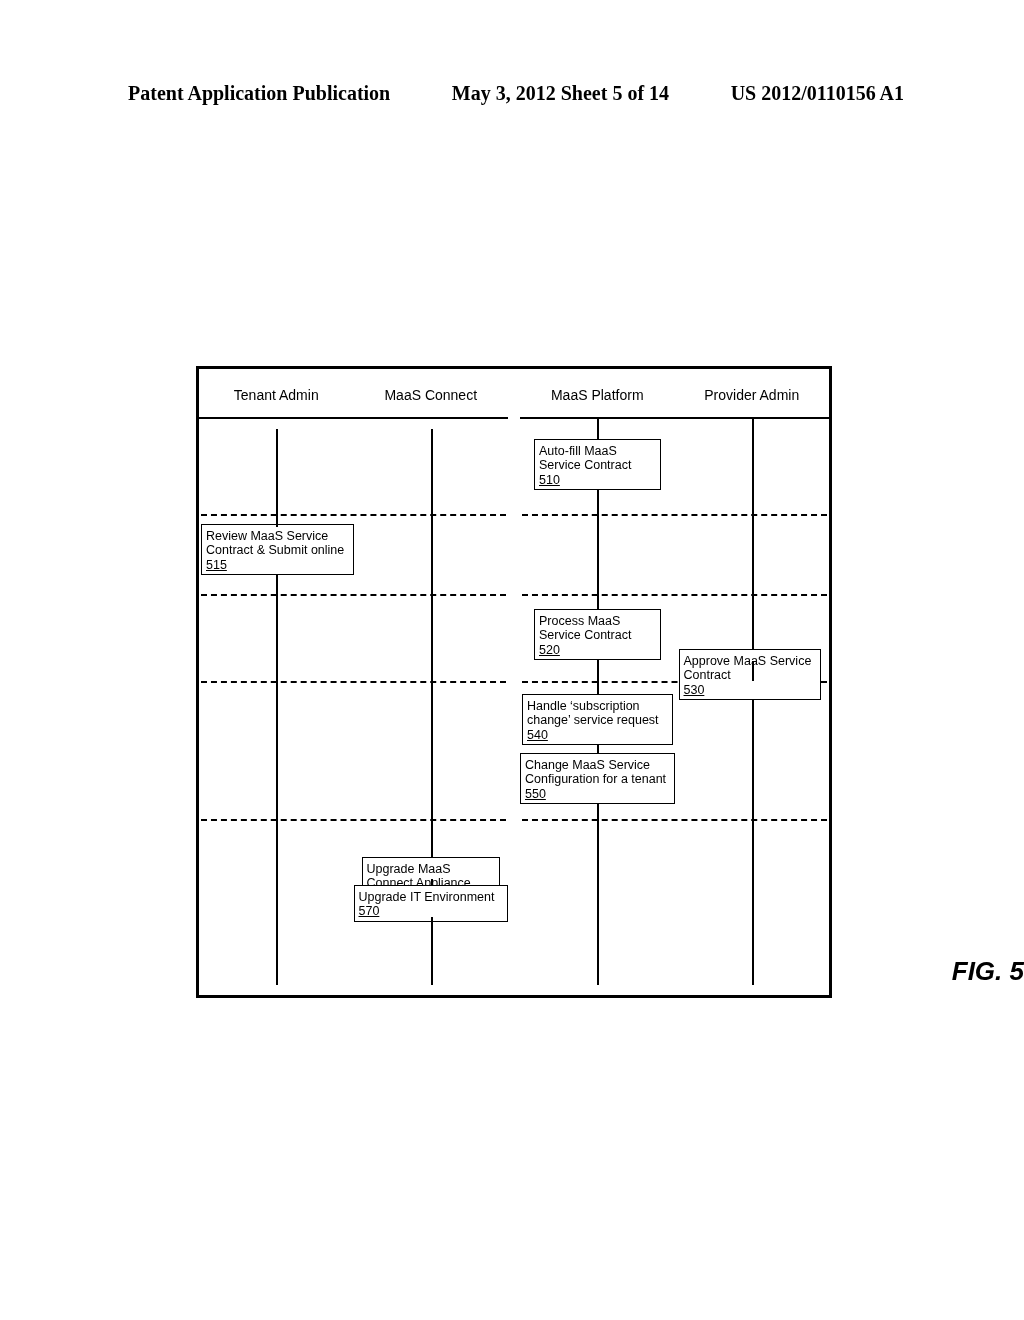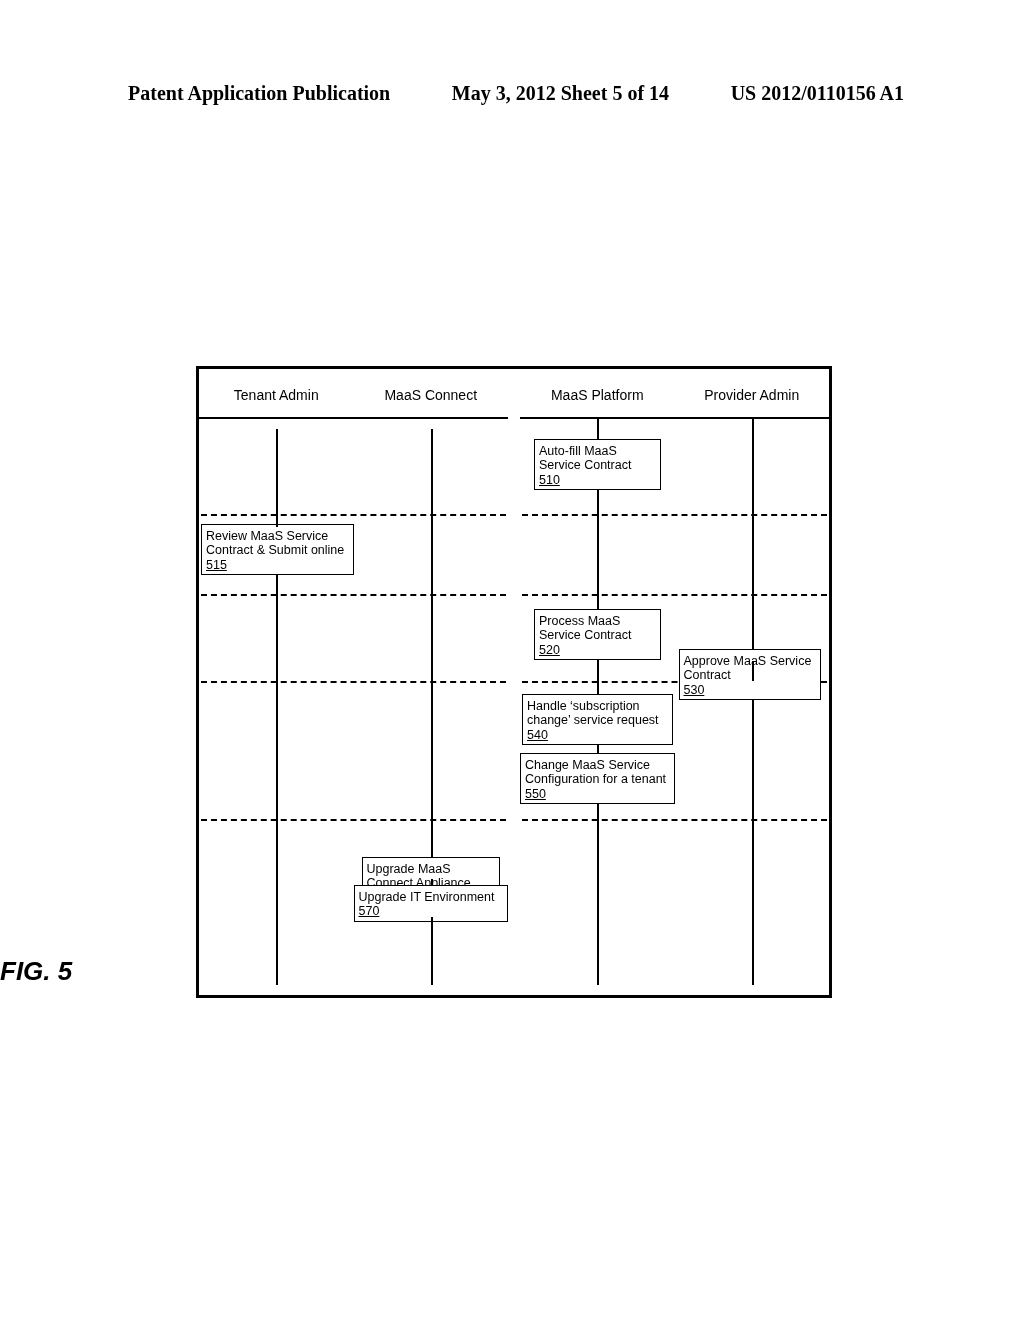--- a/index.html
+++ b/index.html
@@ -92,21 +92,21 @@
   
   .tick {
     position: absolute;
     border-left: 2px solid #000;
     height: 10px;
   }
   .figure-label {
     position: absolute;
     top: 956px;
     left: 0; right: 0;
-    text-align: left;
+    text-align: right;
     font-family: Arial, Helvetica, sans-serif;
     font-weight: bold;
     font-style: italic;
     font-size: 26px;
   }
 </style>
 </head>
 <body>
 
 <div class="page-header">

